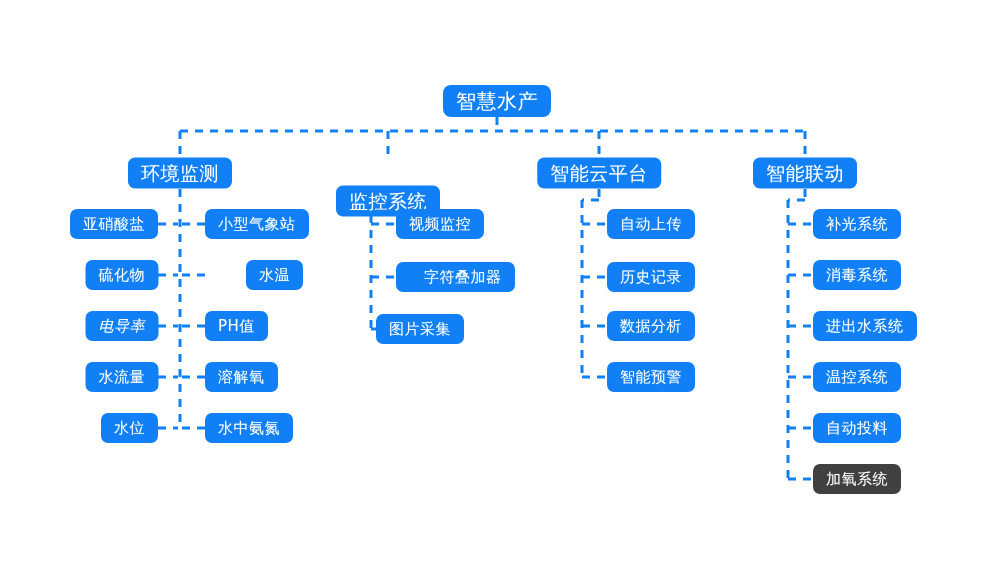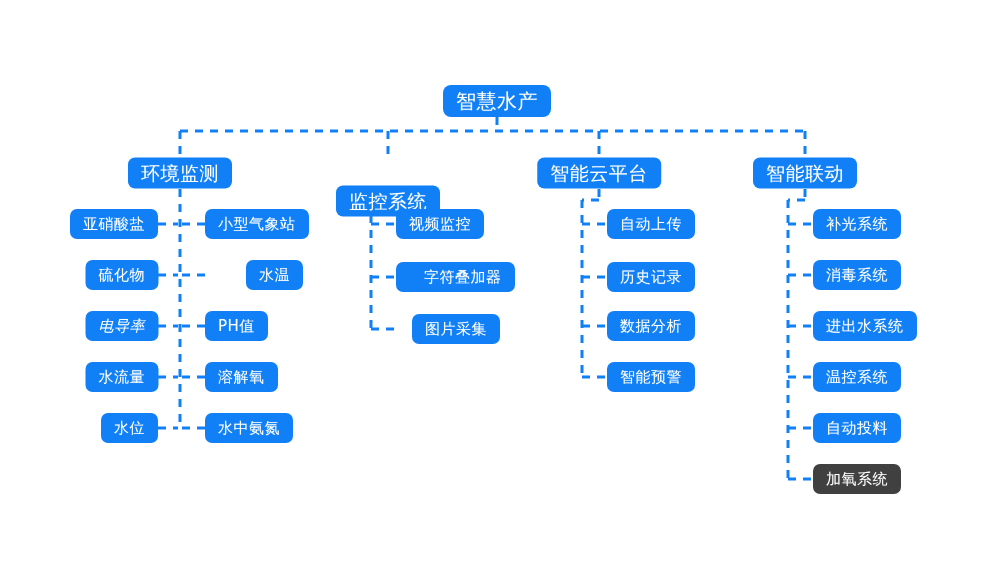--- a/index.html
+++ b/index.html
@@ -118,21 +118,21 @@
       <div class="node leaf right-anchor" style="left: 205px; top: 275px; background: rgb(17, 128, 247); color: #ffffff; margin-left: 41px;">水温</div>
       <div class="node leaf left-anchor" style="left: 158px; top: 326px; background: rgb(17, 128, 247); color: rgb(255, 255, 255); font-style: italic;">电导率</div>
       <div class="node leaf right-anchor" style="left: 205px; top: 326px; background: rgb(17, 128, 247); color: rgb(255, 255, 255);">PH值</div>
       <div class="node leaf left-anchor" style="left: 158px; top: 377px; background: rgb(17, 128, 247); color: rgb(255, 255, 255);">水流量</div>
       <div class="node leaf right-anchor" style="left: 205px; top: 377px; background: rgb(17, 128, 247); color: rgb(255, 255, 255);">溶解氧</div>
       <div class="node leaf left-anchor" style="left: 158px; top: 428px; background: rgb(17, 128, 247); color: rgb(255, 255, 255);">水位</div>
       <div class="node leaf right-anchor" style="left: 205px; top: 428px; background: rgb(17, 128, 247); color: rgb(255, 255, 255);">水中氨氮</div>
       <div class="node level2" style="left: 388px; top: 173px; background: rgb(17, 128, 247); color: rgb(255, 255, 255); margin-top: 28px;">监控系统</div>
       <div class="node leaf right-anchor" style="left: 396px; top: 224px; background: rgb(17, 128, 247); color: rgb(255, 255, 255);">视频监控</div>
       <div class="node leaf right-anchor" style="left: 396px; top: 277px; background: rgb(17, 128, 247); color: rgb(255, 255, 255); padding-left: 28px;">字符叠加器</div>
-      <div class="node leaf right-anchor" style="left: 412px; top: 329px; background: rgb(17, 128, 247); color: rgb(255, 255, 255);">图片采集</div>
+      <div class="node leaf right-anchor" style="left: 376px; top: 329px; background: rgb(17, 128, 247); color: rgb(255, 255, 255);">图片采集</div>
       <div class="node level2" style="left: 599px; top: 173px; background: rgb(17, 128, 247); color: rgb(255, 255, 255);">智能云平台</div>
       <div class="node leaf right-anchor" style="left: 607px; top: 224px; background: rgb(17, 128, 247); color: rgb(255, 255, 255);">自动上传</div>
       <div class="node leaf right-anchor" style="left: 607px; top: 277px; background: rgb(17, 128, 247); color: rgb(255, 255, 255);">历史记录</div>
       <div class="node leaf right-anchor" style="left: 607px; top: 326px; background: rgb(17, 128, 247); color: rgb(255, 255, 255);">数据分析</div>
       <div class="node leaf right-anchor" style="left: 607px; top: 377px; background: rgb(17, 128, 247); color: rgb(255, 255, 255);">智能预警</div>
       <div class="node level2" style="left: 805px; top: 173px; background: rgb(17, 128, 247); color: rgb(255, 255, 255);">智能联动</div>
       <div class="node leaf right-anchor" style="left: 813px; top: 224px; background: rgb(17, 128, 247); color: rgb(255, 255, 255);">补光系统</div>
       <div class="node leaf right-anchor" style="left: 813px; top: 275px; background: rgb(17, 128, 247); color: rgb(255, 255, 255);">消毒系统</div>
       <div class="node leaf right-anchor" style="left: 813px; top: 326px; background: rgb(17, 128, 247); color: rgb(255, 255, 255);">进出水系统</div>
       <div class="node leaf right-anchor" style="left: 813px; top: 377px; background: rgb(17, 128, 247); color: rgb(255, 255, 255);">温控系统</div>

